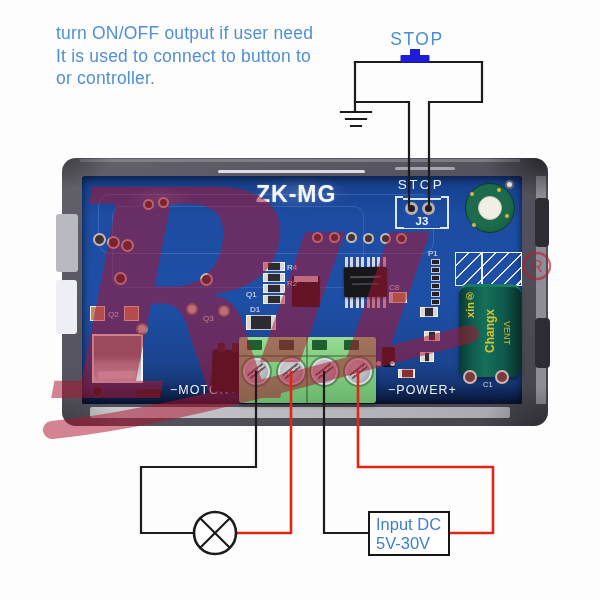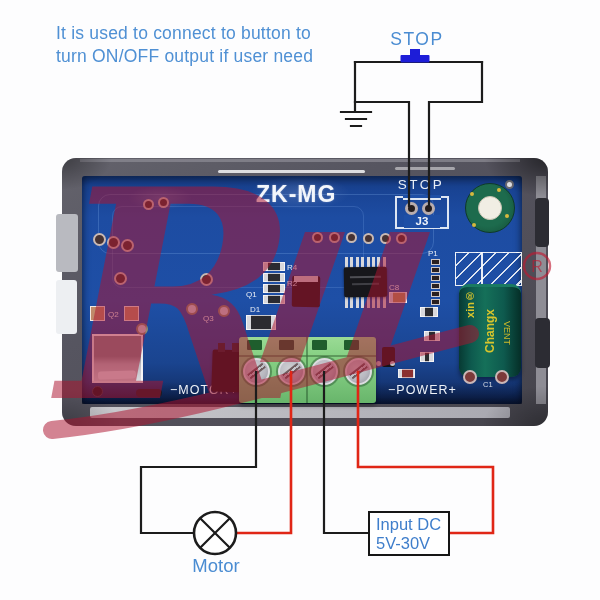--- a/index.html
+++ b/index.html
@@ -54,22 +54,23 @@
              color:#3f7ecb;font-size:16.5px;line-height:19px;padding:2px 0 16px 6px;}
   .motor-cap{left:183px;top:555px;width:66px;text-align:center;color:#4a8cd2;font-size:18.5px;}
   svg{display:block;}
 </style>
 </head>
 <body>
 
 <div id="canvas">
 
   <div class="abs intro">
+    <div>turn ON/OFF output if user need</div>
     <div>It is used to connect to button to</div>
-    <div>turn ON/OFF output if user need</div>
+    <div>or controller.</div>
   </div>
 
   <div class="abs stop-top">STOP</div>
 
   <div class="abs case"></div>
 
   <div class="abs" style="left:80px;top:159px;width:440px;height:3px;background:#8b8a93;opacity:.75;"></div>
   <div class="abs" style="left:56px;top:214px;width:22px;height:58px;background:#b9bac0;border-radius:3px;"></div>
   <div class="abs" style="left:56px;top:280px;width:21px;height:54px;background:#edeff2;border-radius:3px;"></div>
   <div class="abs" style="left:536px;top:176px;width:10px;height:228px;background:#8e8d95;"></div>
@@ -242,15 +243,14 @@
     <g>
       <circle cx="215" cy="533" r="21" fill="#ffffff" stroke="#1c1c1c" stroke-width="2.6"></circle>
       <path d="M200.2,518.2 L229.8,547.8 M229.8,518.2 L200.2,547.8" stroke="#1c1c1c" stroke-width="2.2"></path>
     </g>
   </svg>
 
   <div class="abs input-box">
     <div>Input DC</div>
     <div>5V-30V</div>
   </div>
-  <div class="abs motor-cap">Motor</div>
 
 </div>
 
 </body></html>

